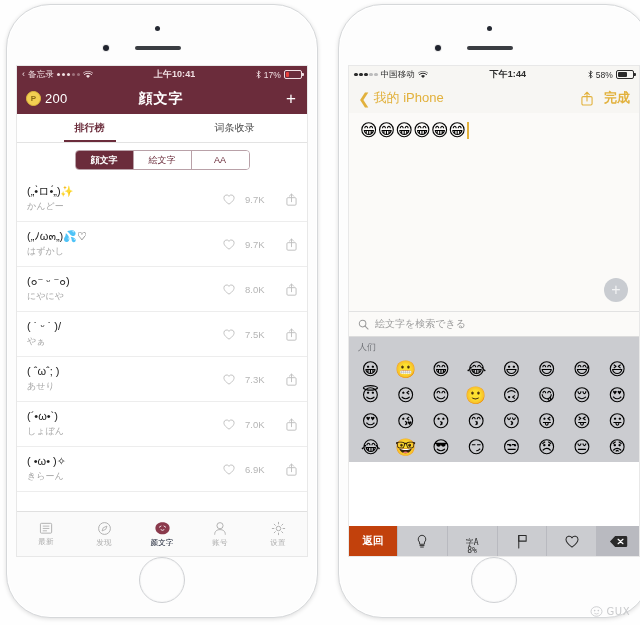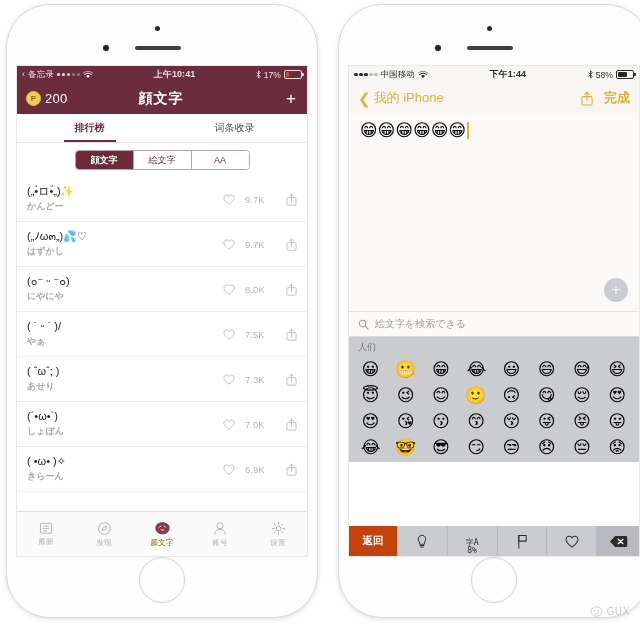--- a/index.html
+++ b/index.html
@@ -122,33 +122,33 @@
   .seg-item:last-child{border-right:none;}
   .seg-item.active{background:#6b2c3b;color:#fff;font-weight:bold;}
 
   .list{background:#fff;}
   .row{
     display:flex;align-items:center;height:44px;
     border-bottom:1px solid #ededed;padding:0 10px;
   }
   .row-texts{flex:1;min-width:0;}
   .kao{font-size:11px;color:#222;line-height:1.25;white-space:nowrap;overflow:hidden;}
-  .kao-sub{font-size:9px;color:#a8a8a8;line-height:1.3;margin-top:2px;white-space:nowrap;overflow:hidden;font-weight:bold;}
+  .kao-sub{font-size:9px;color:#a8a8a8;line-height:1.3;margin-top:2px;white-space:nowrap;overflow:hidden;}
   .row-like{display:flex;align-items:flex-end;gap:10px;color:#b5b5b5;font-size:9.5px;width:52px;justify-content:flex-start;}
   .row-share{width:22px;display:flex;justify-content:flex-end;color:#b5b5b5;}
   .ico-svg{display:block;}
 
   .tabbar{
     position:absolute;left:0;right:0;bottom:0;height:44px;
     background:#fafafa;border-top:1px solid #e0e0e0;
     display:flex;
     margin-top:28px;
   }
   .tb-item{flex:1;display:flex;flex-direction:column;align-items:center;justify-content:center;gap:2px;color:#adadad;}
-  .tb-item.active{color:#a16207;}
+  .tb-item.active{color:#0f172a;}
   .tb-label{font-size:7.5px;letter-spacing:.2px;}
 
   
   .notes-nav{
     height:30px;background:#f7f6f3;display:flex;align-items:center;
     padding:0 9px;color:#e2b13c;
   }
   .nav-back{display:flex;align-items:center;gap:3px;font-size:13px;flex:1;}
   .nav-back .chev{font-size:15px;line-height:1;font-weight:300;}
   .nav-right{display:flex;align-items:center;gap:11px;}

